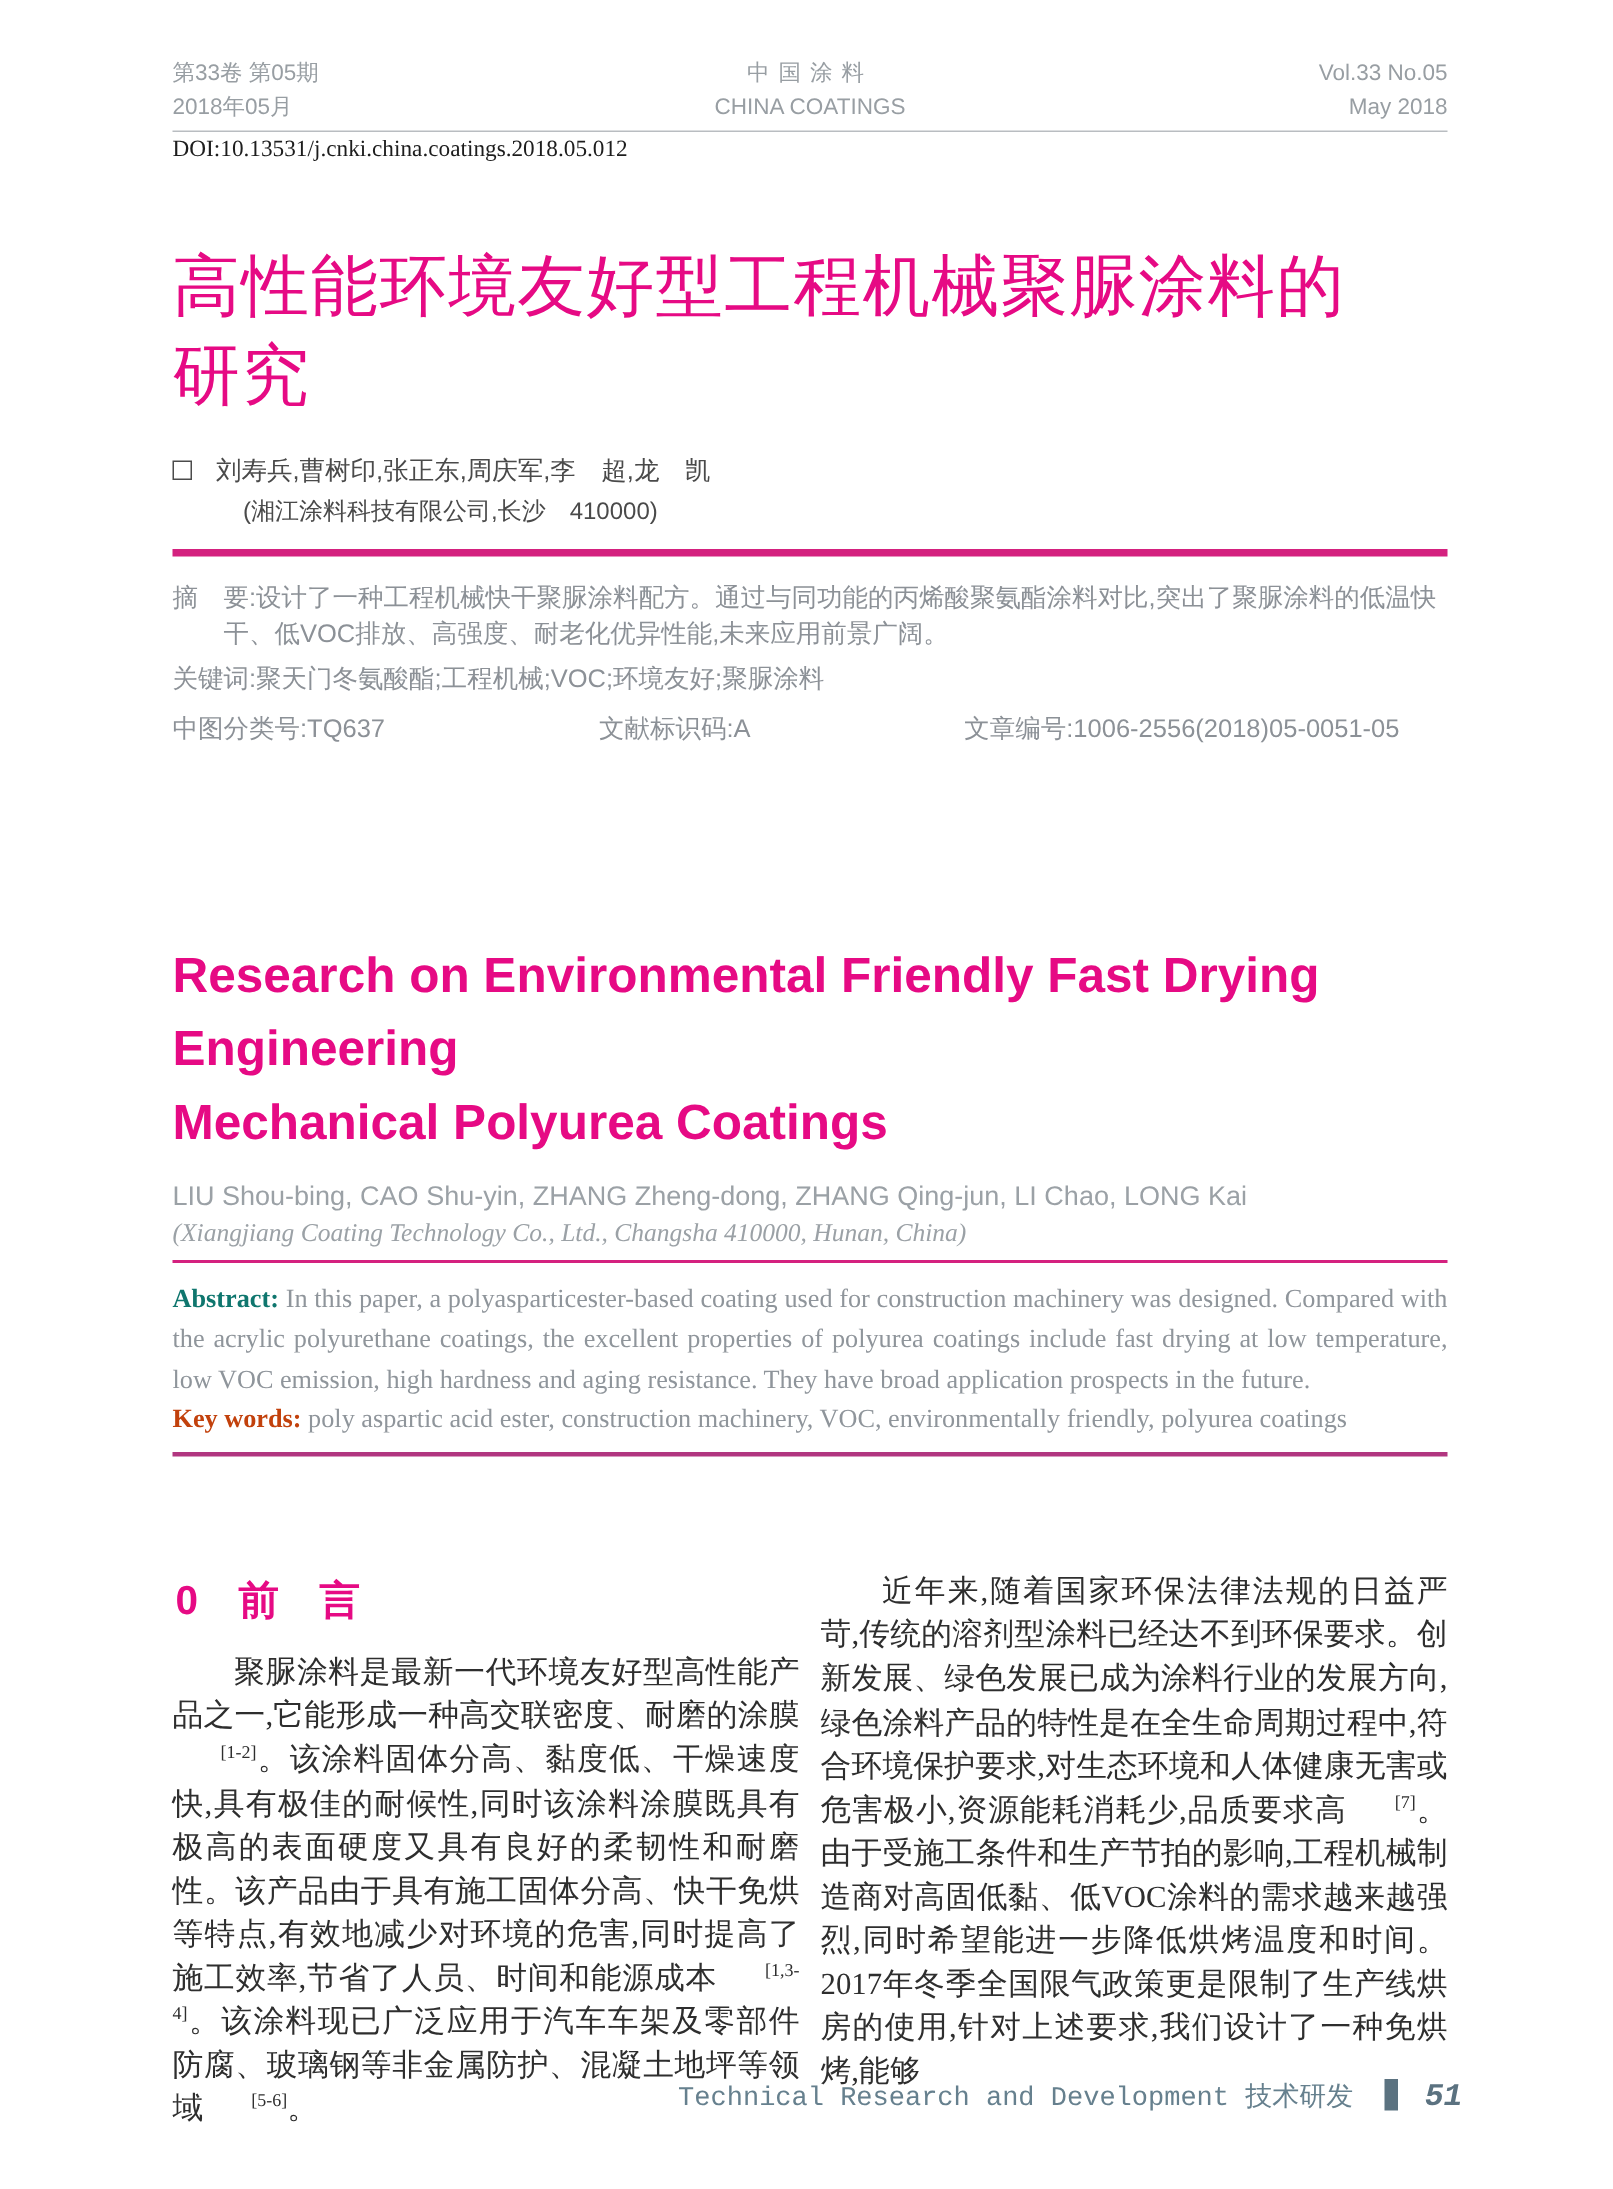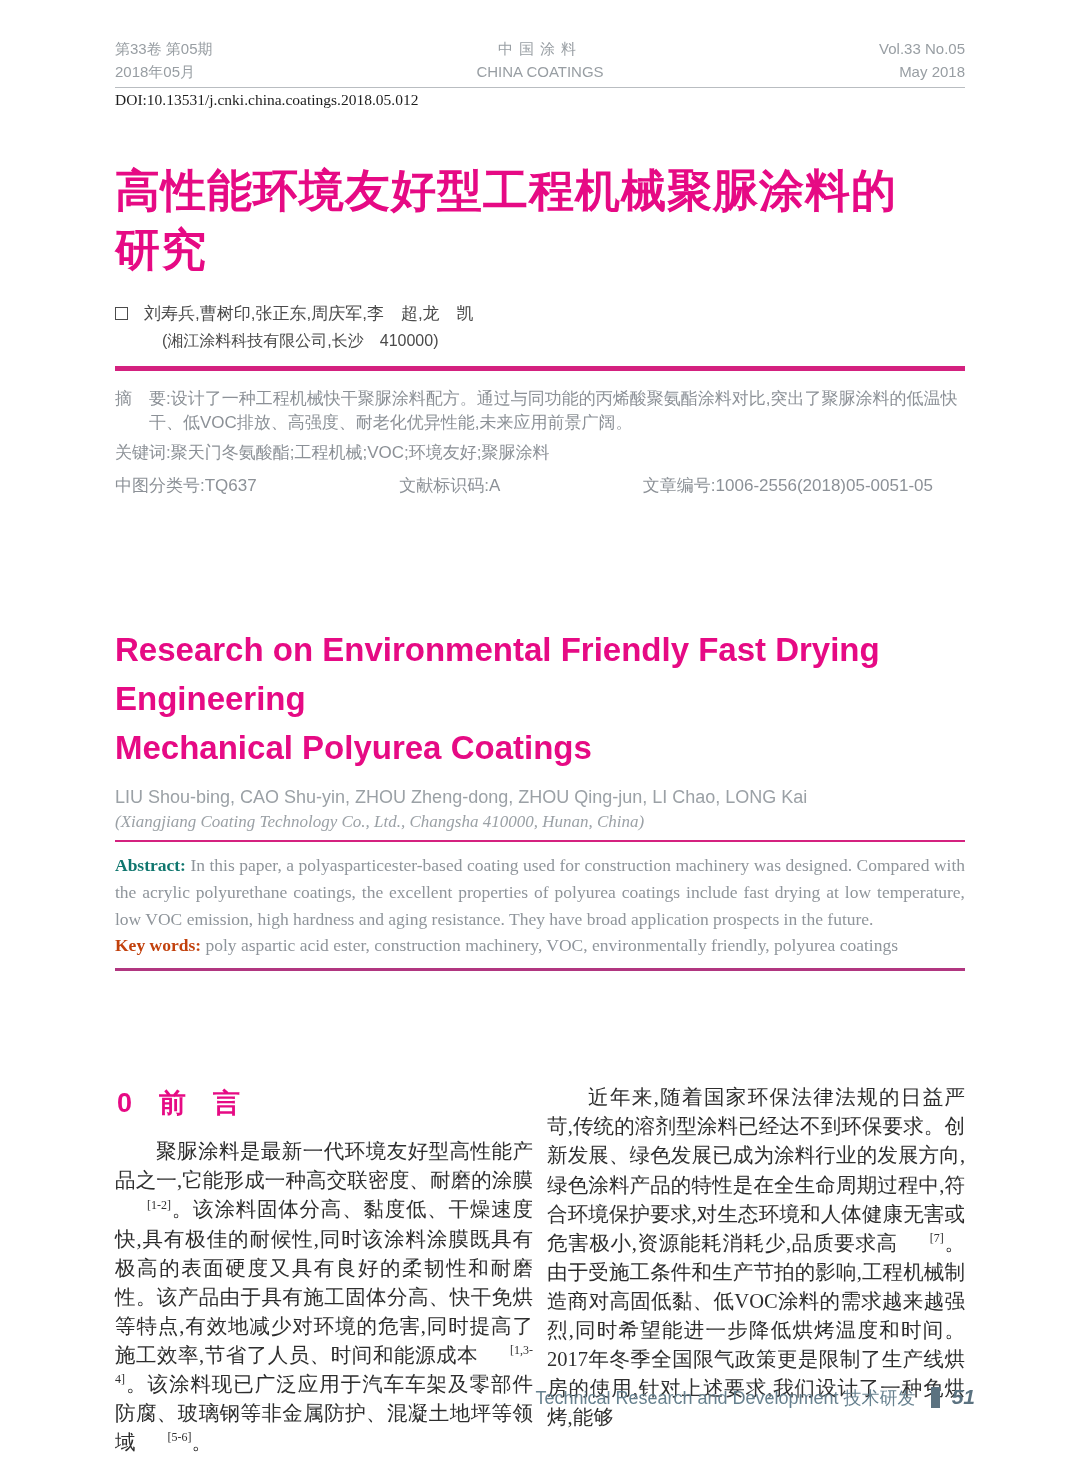--- a/index.html
+++ b/index.html
@@ -31,21 +31,21 @@
   .doi {
     margin-top:3px;
     font-family:"Liberation Serif", serif;
     font-size:15.5px;
     color:#1d1d1d;
   }
   
   .cn-title {
     margin-top:52px;
     font-size:45px;
-    font-weight:bold;
+    font-weight:normal;
     color:#e60a84;
     line-height:1.32;
     letter-spacing:1px;
   }
   .cn-authors {
     margin-top:22px;
     display:flex;
     align-items:center;
     font-size:17px;
     color:#4a4a4a;
@@ -112,21 +112,21 @@
   .en-keywords {
     margin-top:2px;
     font-family:"Liberation Serif", serif;
     font-size:17.5px;
     color:#8f959b;
   }
   .en-keywords b { color:#c2410c; }
   .rule-keywords { margin-top:12px; height:3px; background:#b13680; }
   
   .intro {
-    margin-top:112px;
+    margin-top:76px;
     display:flex;
     gap:14px;
   }
   .intro .col { flex:1 1 0; min-width:0; }
   .sec-heading {
     font-size:27px;
     font-weight:bold;
     color:#e60a84;
     white-space:pre;
     margin:2px 0 16px 2px;
@@ -144,21 +144,21 @@
     font-size:12px;
     line-height:0;
     padding-left:32px;
   }
   
   .pfooter {
     position:absolute;
     right:100px;
     top:1385px;
     text-align:right;
-    font-family:Liberation Sans, sans-serif;
+    font-family:Liberation Mono, monospace;
     font-size:18px;
     color:#66808e;
     white-space:nowrap;
   }
   .pfooter .bar {
     display:inline-block;
     width:9px; height:21px;
     background:#5b7280;
     margin:0 7px 0 10px;
     vertical-align:-4px;
@@ -212,21 +212,21 @@
       <span>文献标识码:A</span>
       <span>文章编号:1006-2556(2018)05-0051-05</span>
     </div>
   </div>
 
   <div class="en-block">
     <div class="en-title">
       <div>Research on Environmental Friendly Fast Drying Engineering</div>
       <div>Mechanical Polyurea Coatings</div>
     </div>
-    <div class="en-authors">LIU Shou-bing, CAO Shu-yin, ZHOU Zheng-dong, ZHOU Qing-jun, LI Chao, LONG Kai</div>
+    <div class="en-authors">LIU Shou-bing, CAO Shu-yin, ZHANG Zheng-dong, ZHANG Qing-jun, LI Chao, LONG Kai</div>
     <div class="en-affiliation">(Xiangjiang Coating Technology Co., Ltd., Changsha 410000, Hunan, China)</div>
     <div class="rule-magenta-thin"></div>
     <div class="en-abstract"><b>Abstract:</b><span> In this paper, a polyasparticester-based coating used for construction machinery was designed. Compared with the acrylic polyurethane coatings, the excellent properties of polyurea coatings include fast drying at low temperature, low VOC emission, high hardness and aging resistance. They have broad application prospects in the future.</span></div>
     <div class="en-keywords"><b>Key words:</b><span> poly aspartic acid ester, construction machinery, VOC, environmentally friendly, polyurea coatings</span></div>
     <div class="rule-keywords"></div>
   </div>
 
   <div class="intro">
     <div class="col">
       <div class="sec-heading">0　前　言</div>

